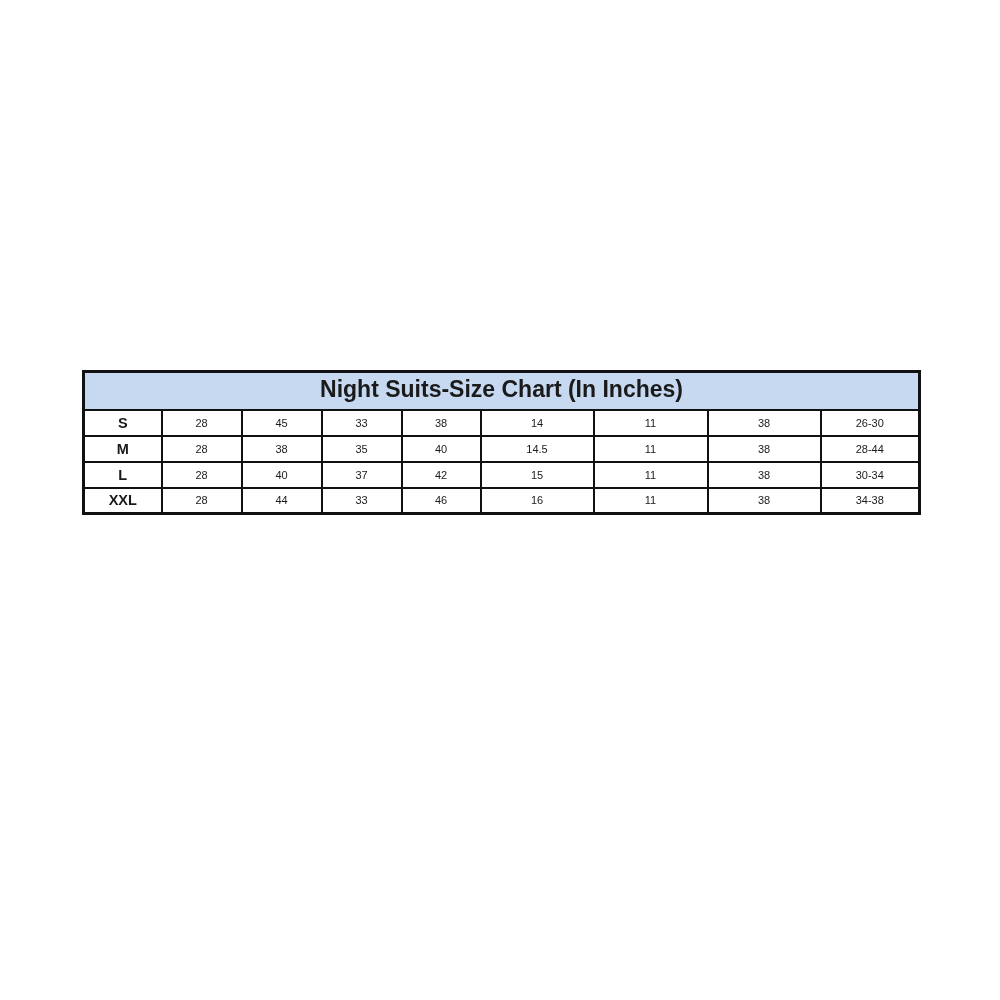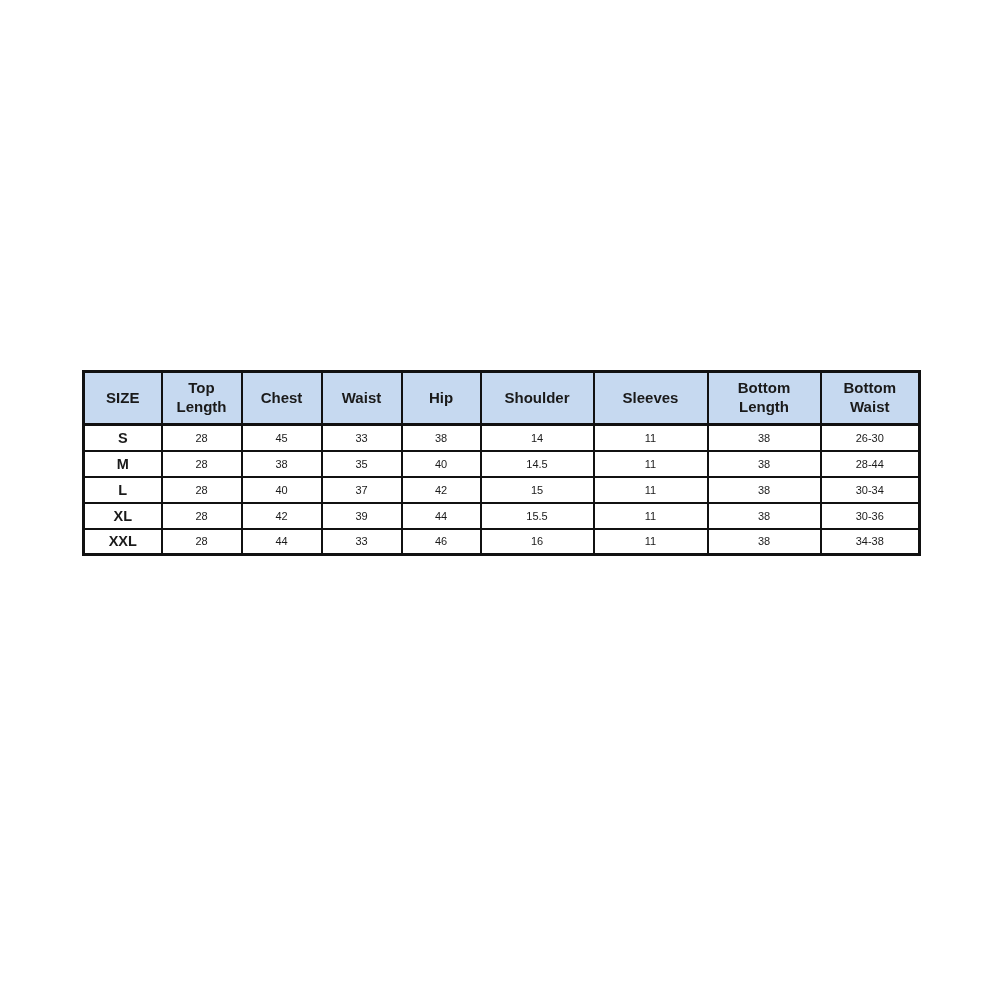--- a/index.html
+++ b/index.html
@@ -92,31 +92,23 @@
           <col class="c1">
           <col class="c2">
           <col class="c3">
           <col class="c4">
         <col class="c5">
           <col class="c6">
           <col class="c7">
           <col class="c8">
       </colgroup>
       <thead>
-        <tr class="header-row">
-            <th>SIZE</th>
-            <th>Top Length</th>
-            <th>Chest</th>
-            <th>Waist</th>
-            <th>Hip</th>
-            <th>Shoulder</th>
-            <th>Sleeves</th>
-            <th>Bottom Length</th>
-            <th>Bottom Waist</th>
-          </tr>
+        <tr>
+          <td class="title-cell" colspan="9">Night Suits-Size Chart (In Inches)</td>
+        </tr>
       </thead>
       <tbody>
           <tr>
             <td class="size-cell">S</td>
             <td class="data-cell">28</td>
             <td class="data-cell">45</td>
             <td class="data-cell">33</td>
             <td class="data-cell">38</td>
             <td class="data-cell">14</td>
             <td class="data-cell">11</td>
@@ -139,31 +131,20 @@
             <td class="data-cell">28</td>
             <td class="data-cell">40</td>
             <td class="data-cell">37</td>
             <td class="data-cell">42</td>
             <td class="data-cell">15</td>
             <td class="data-cell">11</td>
             <td class="data-cell">38</td>
             <td class="data-cell">30-34</td>
           </tr>
           <tr>
-            <td class="size-cell">XL</td>
-            <td class="data-cell">28</td>
-            <td class="data-cell">42</td>
-            <td class="data-cell">39</td>
-            <td class="data-cell">44</td>
-            <td class="data-cell">15.5</td>
-            <td class="data-cell">11</td>
-            <td class="data-cell">38</td>
-            <td class="data-cell">30-36</td>
-          </tr>
-          <tr>
             <td class="size-cell">XXL</td>
             <td class="data-cell">28</td>
             <td class="data-cell">44</td>
             <td class="data-cell">33</td>
             <td class="data-cell">46</td>
             <td class="data-cell">16</td>
             <td class="data-cell">11</td>
             <td class="data-cell">38</td>
             <td class="data-cell">34-38</td>
           </tr>

